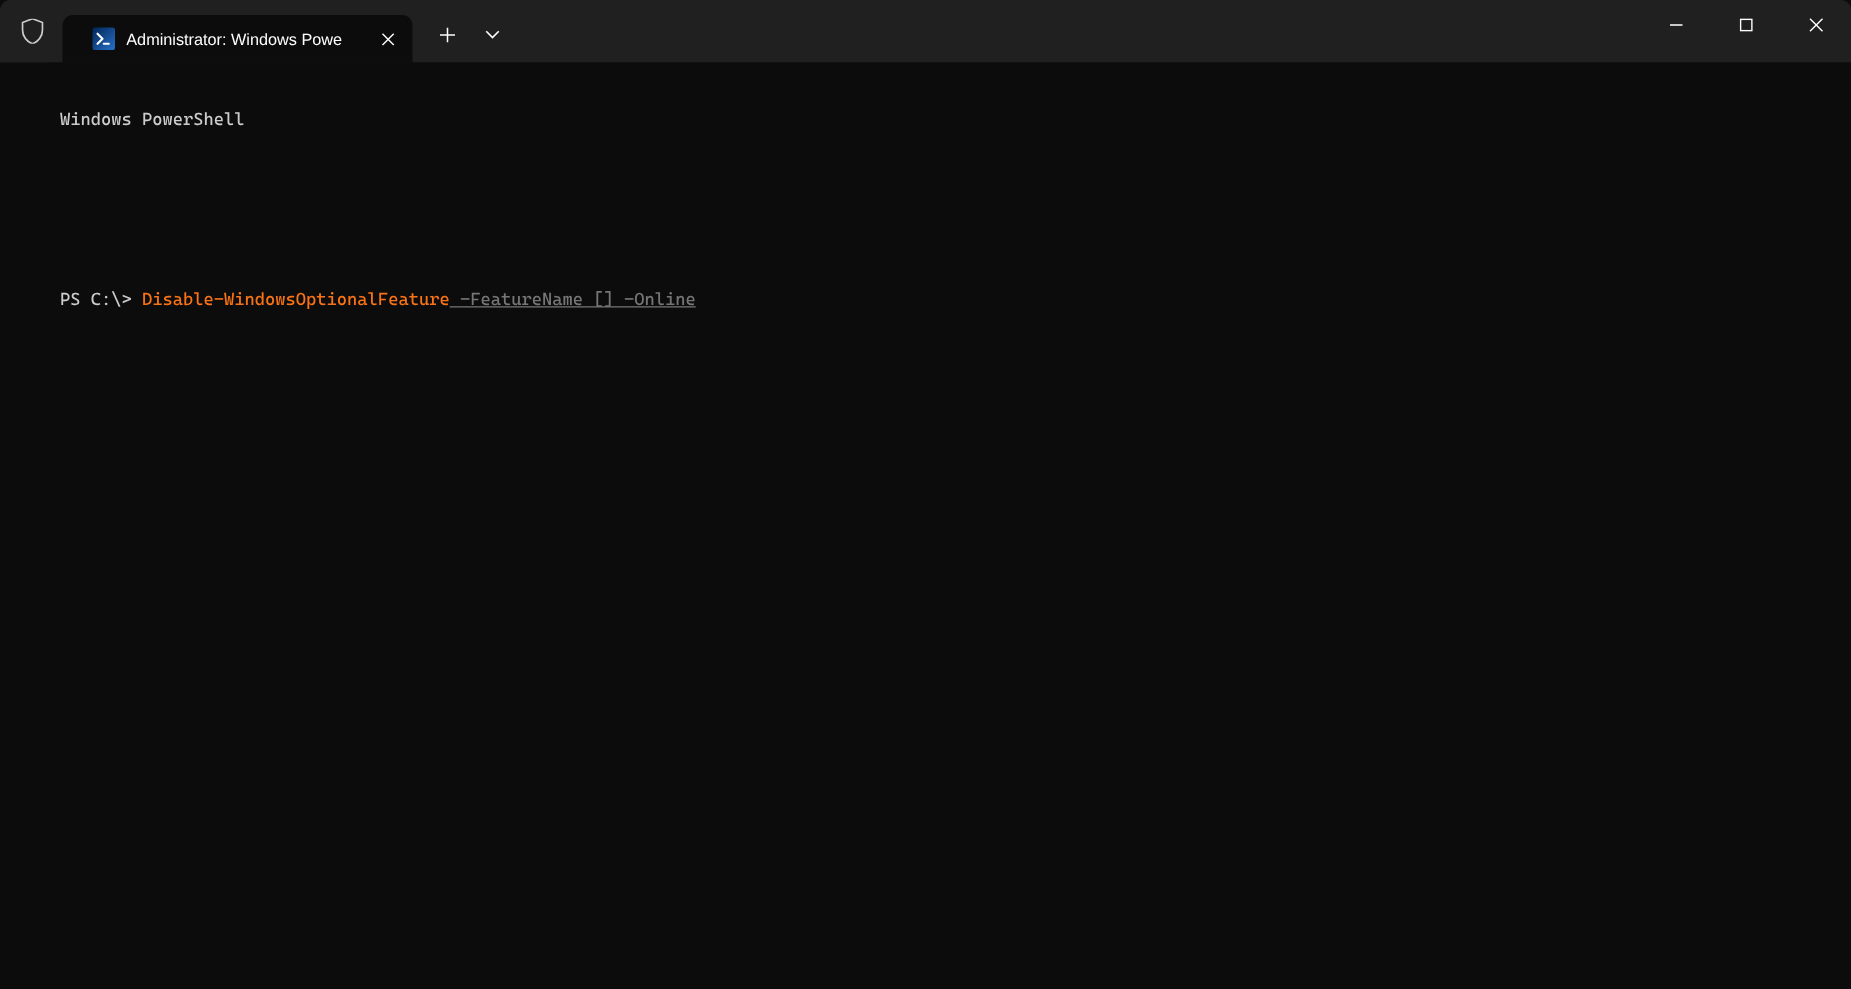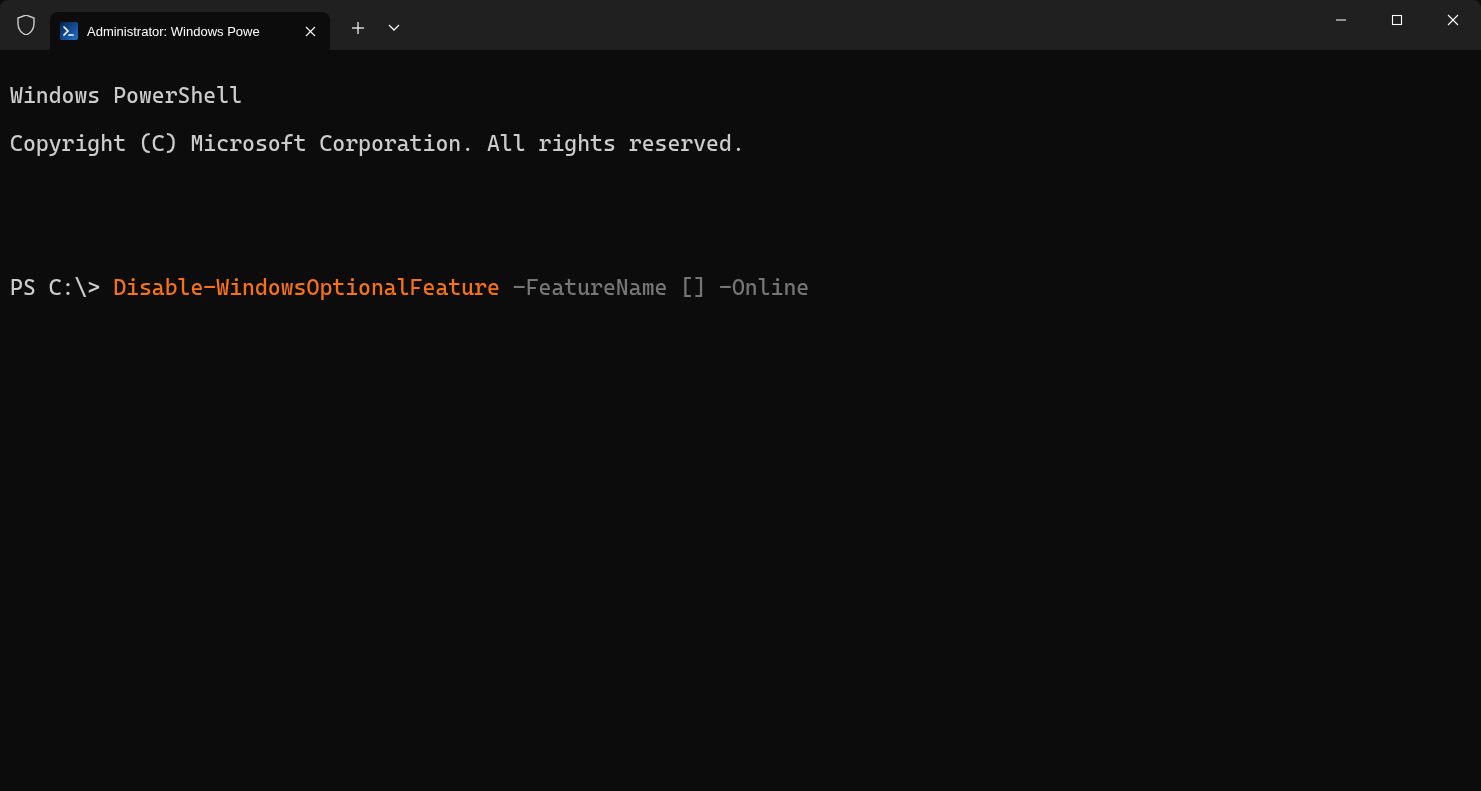--- a/index.html
+++ b/index.html
@@ -33,21 +33,21 @@
       display: flex;
       align-items: center;
       justify-content: center;
       margin-left: 2px;
     }
     .tab {
       height: 38px;
       background: #0c0c0c;
       display: flex;
       align-items: center;
-      padding: 0 10px 0 10px;
+      padding: 0 10px 0 24px;
       border-radius: 8px 8px 0 0;
       margin-top: 12px;
       width: 280px;
       color: #ffffff;
       font-size: 13px;
       white-space: nowrap;
       overflow: hidden;
       position: relative;
     }
     .tab-icon {
@@ -105,34 +105,36 @@
       height: 40px;
       display: flex;
       align-items: center;
       justify-content: center;
       color: #ffffff;
       cursor: pointer;
     }
     .terminal {
       padding: 10px 10px;
       font-family: 'Cascadia Mono', 'Consolas', monospace;
-      font-size: 22px;
+      font-size: 14px;
       line-height: 24px;
       color: #cccccc;
       white-space: pre;
       background: #0c0c0c;
+      margin-left: 38px;
     }
     .term-line {
       min-height: 24px;
     }
     .cmd-yellow {
       color: #f97316;
     }
     .cmd-grey {
       color: #767676;
+      text-decoration: underline;
     }
     svg { display: block; }
   </style>
 </head>
 <body>
 
 <div class="titlebar">
   <div class="titlebar-left">
     <div class="shield-icon-wrap">
       <svg width="18" height="20" viewBox="0 0 18 20">
@@ -181,17 +183,16 @@
       <svg width="12" height="12" viewBox="0 0 12 12">
         <line x1="1" y1="1" x2="11" y2="11" stroke="#ffffff" stroke-width="1.1"></line>
         <line x1="11" y1="1" x2="1" y2="11" stroke="#ffffff" stroke-width="1.1"></line>
       </svg>
     </div>
   </div>
 </div>
 
 <div class="terminal">
 <div class="term-line">Windows PowerShell</div>
-<div class="term-line">Copyright (C) Microsoft Corporation. All rights reserved.</div>
 <div class="term-line"></div>
 <div class="term-line"></div>
 <div class="term-line"><span>PS C:\&gt; </span><span class="cmd-yellow">Disable-WindowsOptionalFeature</span><span class="cmd-grey"> -FeatureName [] </span><span class="cmd-grey">-Online</span></div>
 </div>
 
 </body></html>

